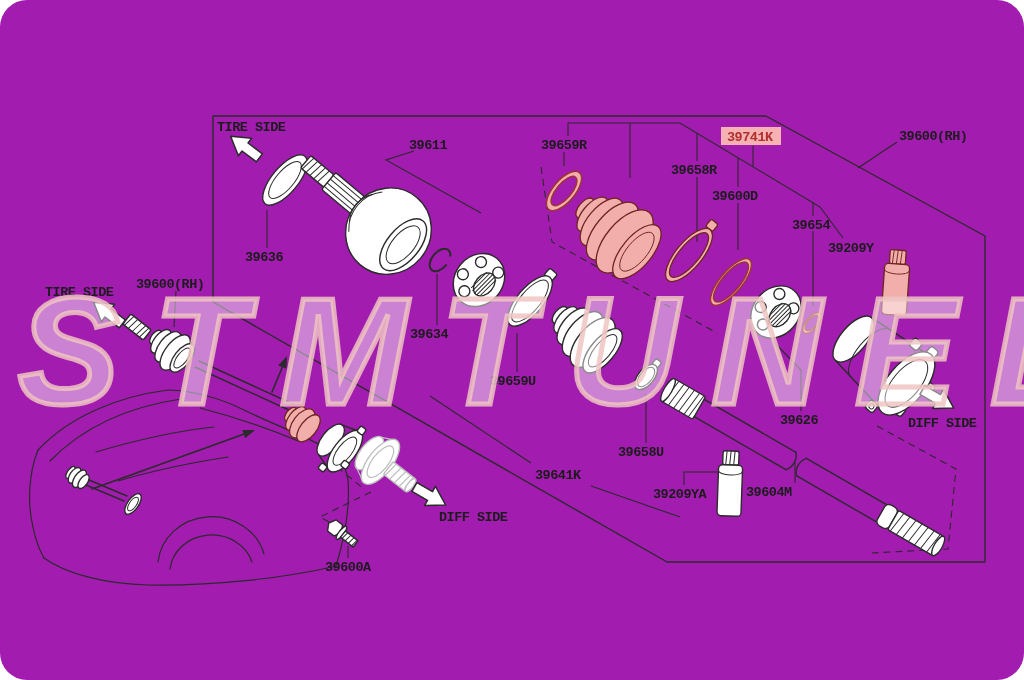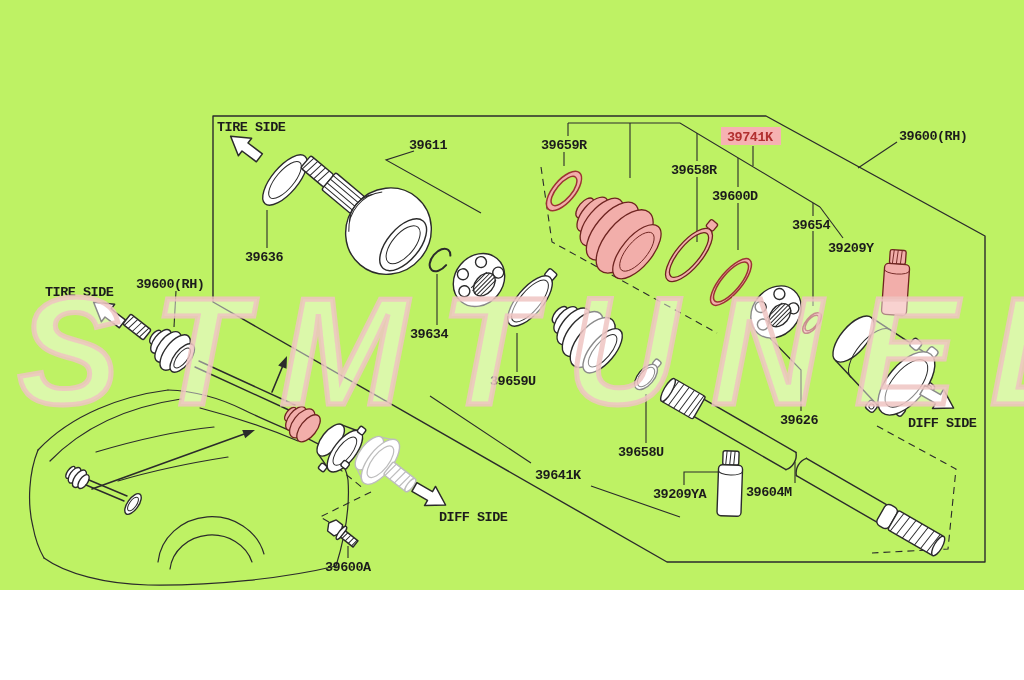--- a/index.html
+++ b/index.html
@@ -1,17 +1,17 @@
 <!DOCTYPE html>
 <html style="--line: #2b2b2b; --highlight_fill: #f2aeaa; --highlight_stroke: #6e2420; --ring_red: #9c3434; --label_highlight_bg: #f6b2b2; --label_highlight_text: #b23030; --ghost: #bdbdbd; --watermark_pink: #eec4c2; --label_text: #1c1c1c;"><head>
 <meta charset="utf-8">
 <style>
   html,body{margin:0;padding:0;background:#fff;}
-  #stage{position:relative;width:1024px;height:590px;background:#bef264;overflow:hidden;
-         font-family:"Liberation Sans", sans-serif;}
+  #stage{position:relative;width:1024px;height:680px;background:#a21caf;overflow:hidden;
+         font-family:"Liberation Sans", sans-serif;border-radius:27px;}
   svg{display:block}
   .ln{stroke:var(--line);stroke-width:1.4;fill:none;stroke-linecap:round;stroke-linejoin:round}
   .lnf{stroke:var(--line);stroke-width:1.4;fill:#fff;stroke-linejoin:round}
   .lnthin{stroke:var(--line);stroke-width:1;fill:none}
   .leader{stroke:var(--line);stroke-width:1.1;fill:none}
   .dash{stroke:var(--line);stroke-width:1.1;fill:none;stroke-dasharray:7 5}
   .pink{fill:var(--highlight_fill);stroke:var(--highlight_stroke);stroke-width:1.3;stroke-linejoin:round}
   .pinkthin{stroke:var(--highlight_stroke);stroke-width:.9;fill:none}
   .red{fill:var(--highlight_fill);stroke:var(--ring_red);stroke-width:1.5;stroke-linejoin:round}
   .ghost{stroke:var(--ghost);stroke-width:1.4;fill:#fff;stroke-linejoin:round}

